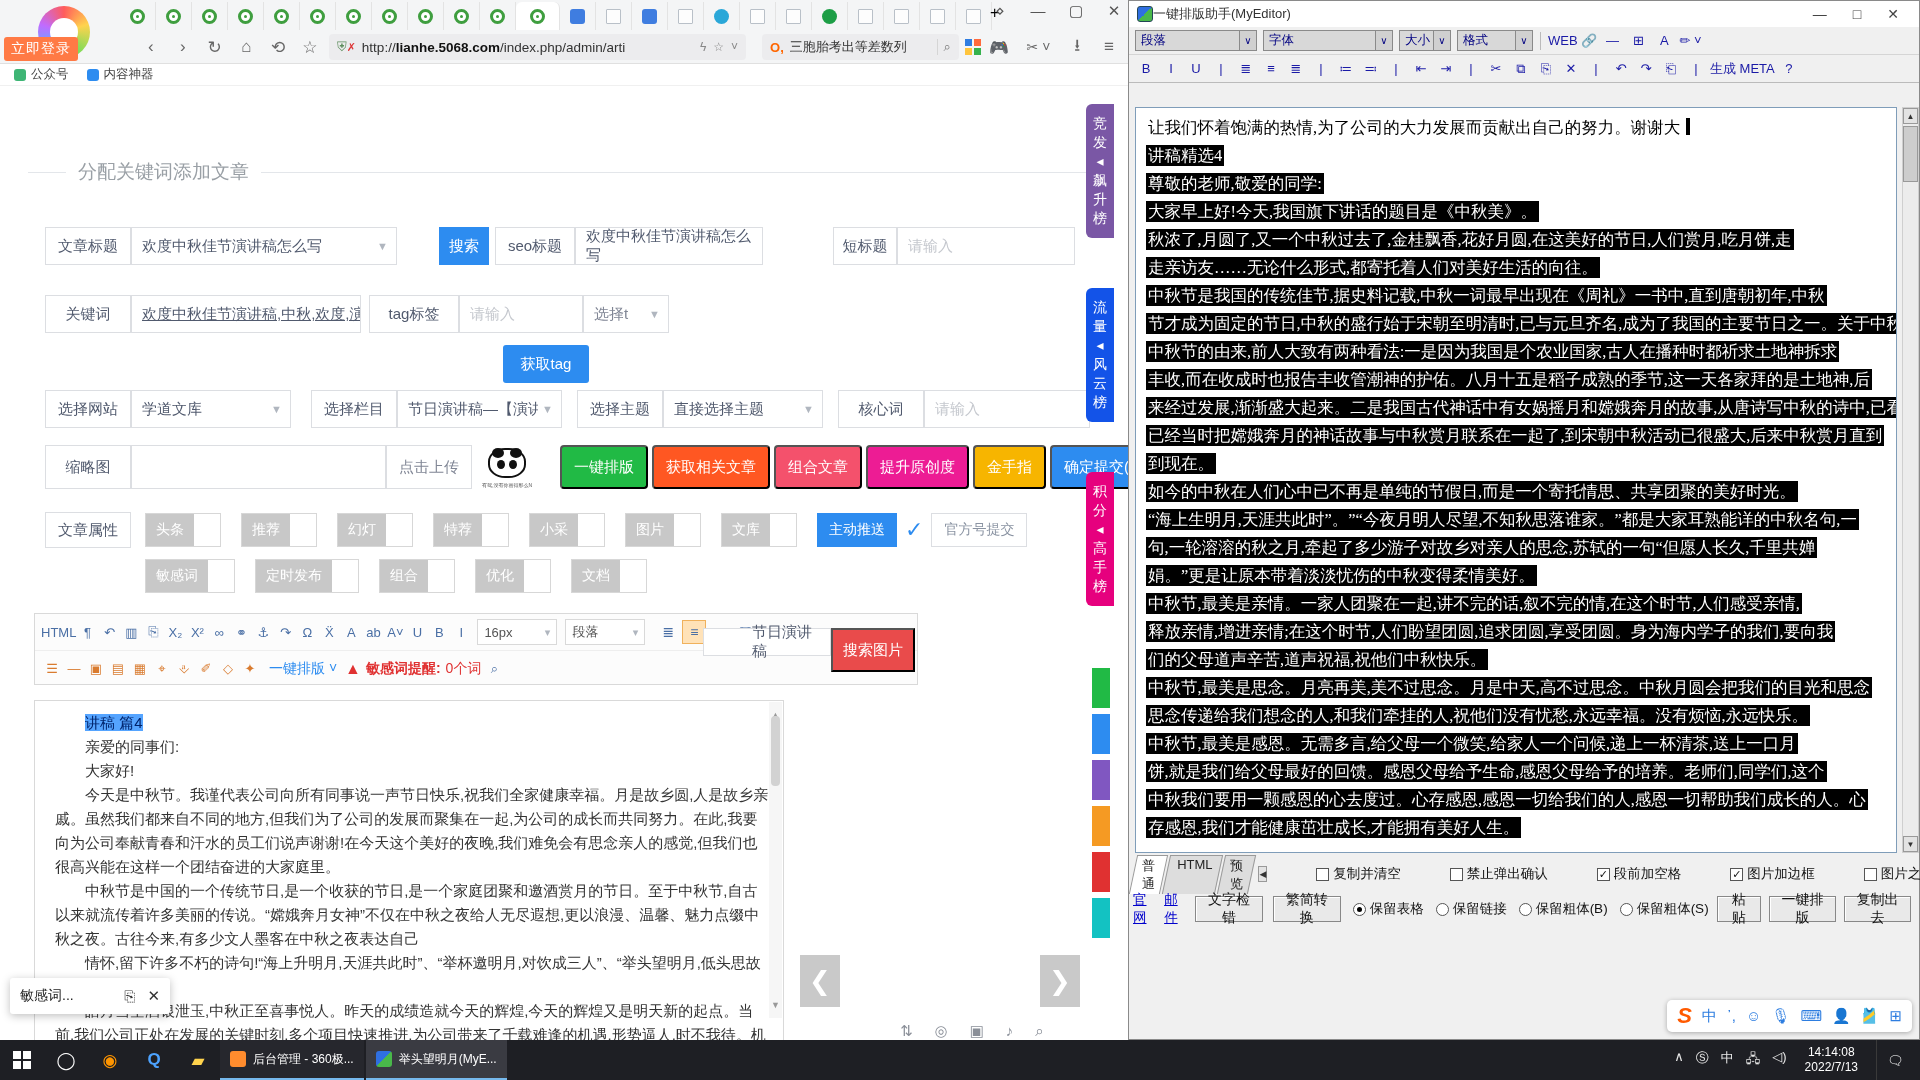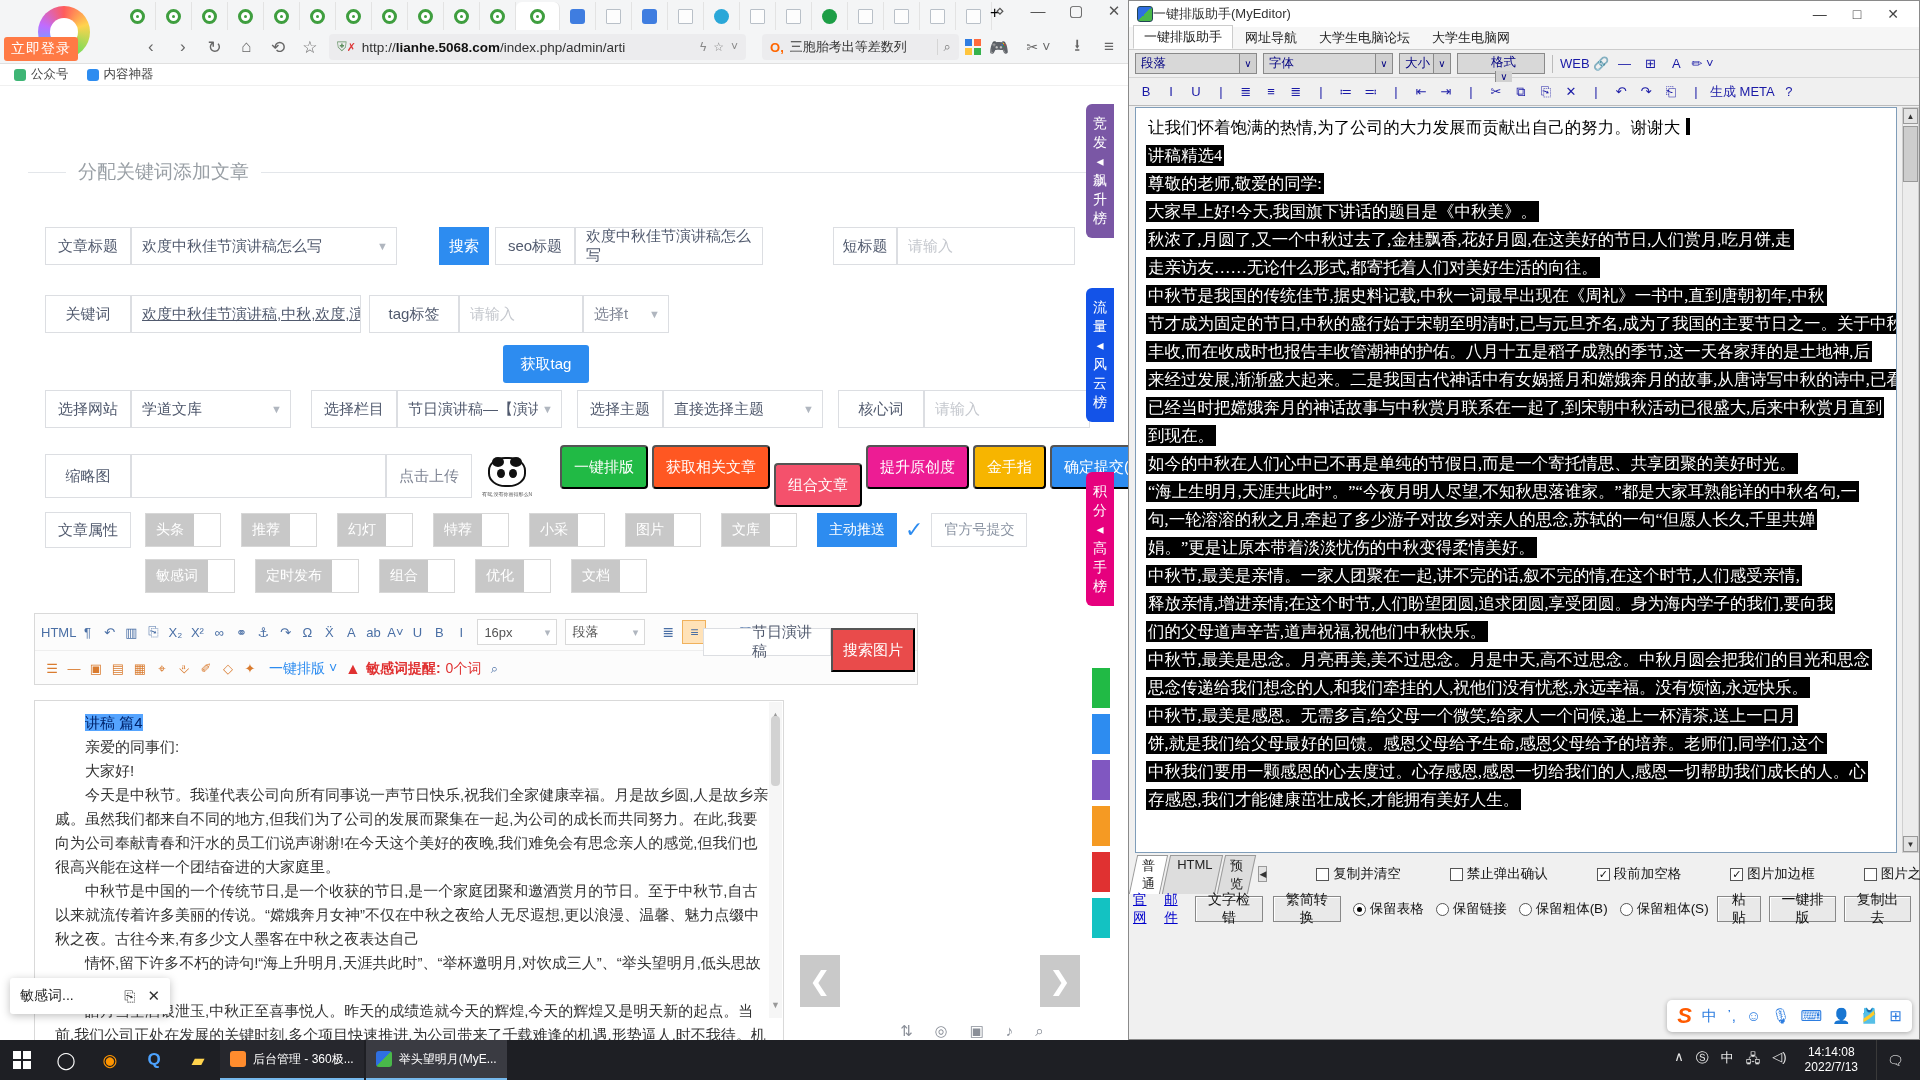--- a/index.html
+++ b/index.html
@@ -384,21 +384,21 @@
             <span class="y2"></span>
           </div>
           <div class="cap">有驾,没有你画得那么NB?</div>
         </div>
       <div style="display:flex;margin-left:28px;">
 
           <button class="bigbtn" style="background: rgb(33, 186, 69);">一键排版</button>
 
           <button class="bigbtn" style="background: rgb(255, 87, 34);">获取相关文章</button>
 
-          <button class="bigbtn" style="background: rgb(244, 81, 108); margin-top: 18px;">组合文章</button>
+          <button class="bigbtn" style="background: rgb(244, 81, 108);">组合文章</button>
 
           <button class="bigbtn" style="background: rgb(237, 28, 148);">提升原创度</button>
 
           <button class="bigbtn" style="background: rgb(247, 181, 0);">金手指</button>
 
           <button class="bigbtn" style="background: rgb(45, 140, 240);">确定提交(-2</button>
         </div>
     </div>
 
     <div class="frow" style="left:45px;top:425px;">
@@ -596,46 +596,39 @@
 <div id="myed">
   <div id="metitle">
     <span id="meicon"></span>
     <span class="t">一键排版助手(MyEditor)</span>
     <span id="mectl">
       <span>—</span>
       <span>□</span>
       <span>✕</span>
     </span>
   </div>
-  <div id="memenu">
-
-  <span class="metab on">一键排版助手</span>
-      <span class="metab">网址导航</span>
-      <span class="metab">大学生电脑论坛</span>
-      <span class="metab">大学生电脑网</span>
-    </div>
   <div id="metb1">
     <span style="display:flex;gap:6px;">
 
         <span class="mecombo" style="width: 122px;">
           <span>段落</span>
           <span class="d">∨</span>
         </span>
 
         <span class="mecombo" style="width: 130px;">
           <span>字体</span>
           <span class="d">∨</span>
         </span>
 
         <span class="mecombo" style="width: 52px;">
           <span>大小</span>
           <span class="d">∨</span>
         </span>
 
-        <span class="mecombo" style="width: 88px; flex-direction: column;">
+        <span class="mecombo" style="width: 76px;">
           <span>格式</span>
           <span class="d">∨</span>
         </span>
       </span>
     <span class="mesep"></span>
     <span style="display:flex;gap:4px;">
 
     <span class="meic">WEB 🔗</span>
         <span class="meic">—</span>
         <span class="meic">⊞</span>
@@ -699,20 +692,23 @@
       </span>
 
       <span class="mline" data-variant="sel">
         <span class="ind">中秋节是我国的传统佳节,据史料记载,中秋一词最早出现在《周礼》一书中,直到唐朝初年,中秋</span>
       </span>
 
       <span class="mline" data-variant="sel">
         <span>节才成为固定的节日,中秋的盛行始于宋朝至明清时,已与元旦齐名,成为了我国的主要节日之一。关于中秋</span>
       </span>
 
+      <span class="mline" data-variant="sel">
+        <span>中秋节的由来,前人大致有两种看法:一是因为我国是个农业国家,古人在播种时都祈求土地神拆求</span>
+      </span>
 
       <span class="mline" data-variant="sel">
         <span>丰收,而在收成时也报告丰收管潮神的护佑。八月十五是稻子成熟的季节,这一天各家拜的是土地神,后</span>
       </span>
 
       <span class="mline" data-variant="sel">
         <span>来经过发展,渐渐盛大起来。二是我国古代神话中有女娲摇月和嫦娥奔月的故事,从唐诗写中秋的诗中,已看到</span>
       </span>
 
       <span class="mline" data-variant="sel">

